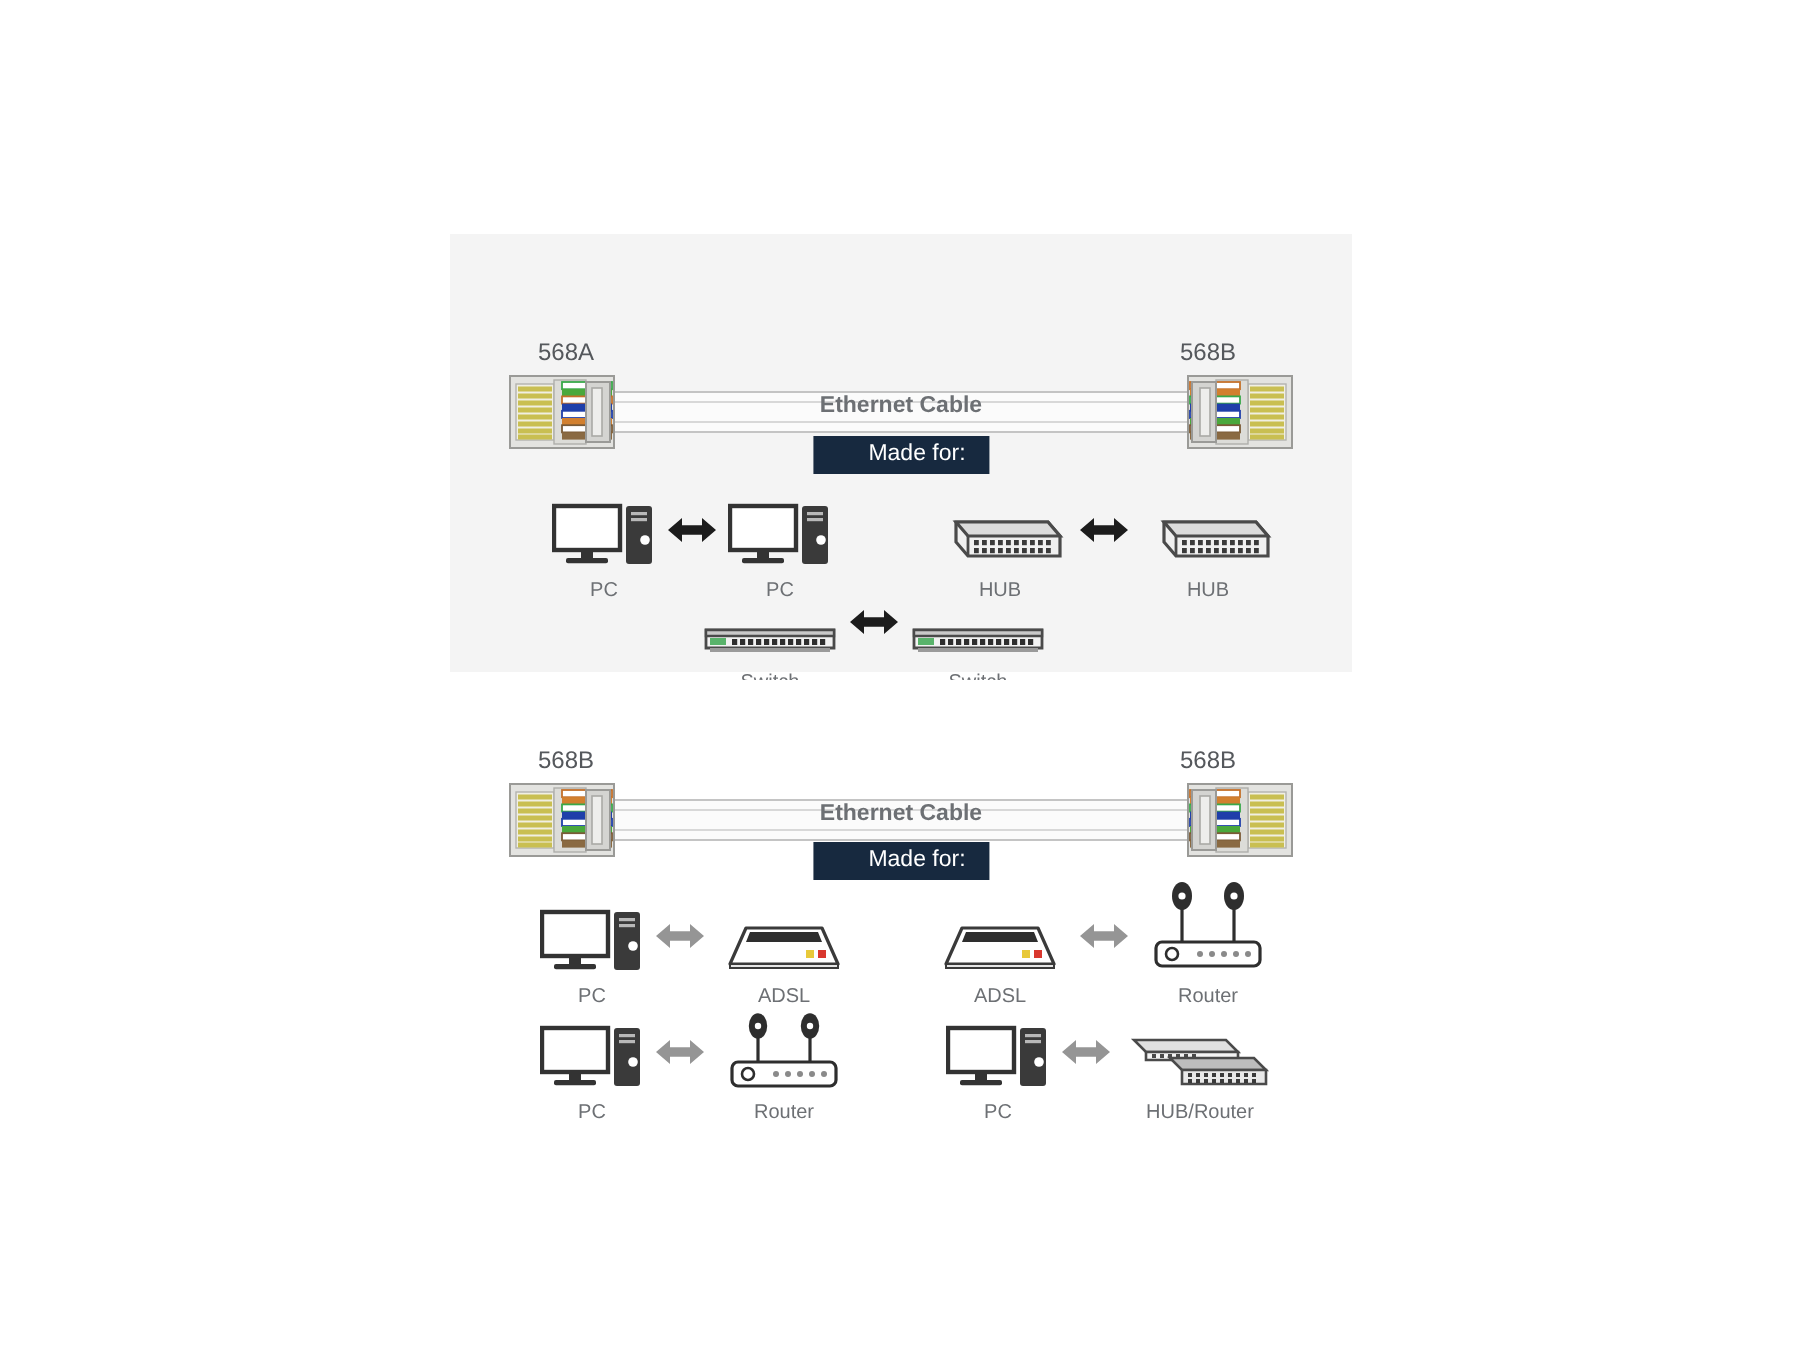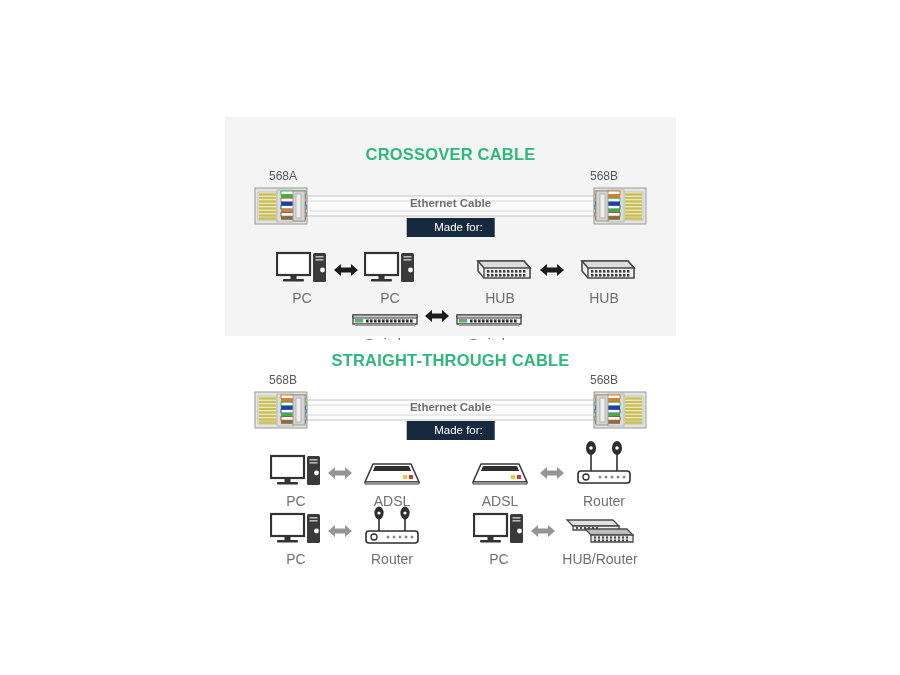--- a/index.html
+++ b/index.html
@@ -41,39 +41,38 @@
 
   
   .pair{position:absolute;width:auto;}
   .pair-inner{display:flex;align-items:flex-end;}
   .dev{
     display:flex;flex-direction:column;align-items:center;
     width:58px;
   }
   .dev .glyph{height:40px;display:flex;align-items:flex-end;justify-content:center;}
   .dev .cap{
-    margin-top:5px;color:#6d7074;font-size:14px;white-space:nowrap;
+    margin-top:5px;color:#6d7074;font-size:10px;white-space:nowrap;
   }
   .arrow{
     width:26px;height:40px;display:flex;align-items:center;justify-content:center;
     margin:0 2px 16px 2px;
   }
   .arrow.lite svg{opacity:.62;}
 
   .wide{width:74px;justify-content:flex-end;}
   .xwide{width:84px;}
 </style>
 </head>
 <body>
 
 <div class="canvas">
 
   <div class="panel" id="panel-crossover">
 
-    <div class="section-title" id="title-crossover">CROSSOVER CABLE</div>
 
     <div class="std-label" style="left:44px;top:52px;">568A</div>
     <div class="std-label" style="left:365px;top:52px;">568B</div>
 
     <div class="cable-wrap" style="top:67px;">
       <svg width="451" height="48" viewBox="0 0 451 48">
 
         <rect x="82" y="12" width="287" height="20" fill="#fbfbfb" stroke="#c4c4c4" stroke-width="1"></rect>
         <line x1="82" y1="17" x2="369" y2="17" stroke="#d8d8d8" stroke-width="1"></line>
         <line x1="82" y1="27" x2="369" y2="27" stroke="#d8d8d8" stroke-width="1"></line>
@@ -314,21 +313,20 @@
             </svg>
           </div>
           <div class="cap">Switch</div>
         </div>
       </div>
     </div>
   </div>
 
   <div class="panel" id="panel-straight">
 
-    <div class="section-title" id="title-straight">STRAIGHT-THROUGH CABLE</div>
 
     <div class="std-label" style="left:44px;top:33px;">568B</div>
     <div class="std-label" style="left:365px;top:33px;">568B</div>
 
     <div class="cable-wrap" style="top:48px;">
       <svg width="451" height="48" viewBox="0 0 451 48">
         <rect x="82" y="12" width="287" height="20" fill="#fbfbfb" stroke="#c4c4c4" stroke-width="1"></rect>
         <line x1="82" y1="17" x2="369" y2="17" stroke="#d8d8d8" stroke-width="1"></line>
         <line x1="82" y1="27" x2="369" y2="27" stroke="#d8d8d8" stroke-width="1"></line>
 

